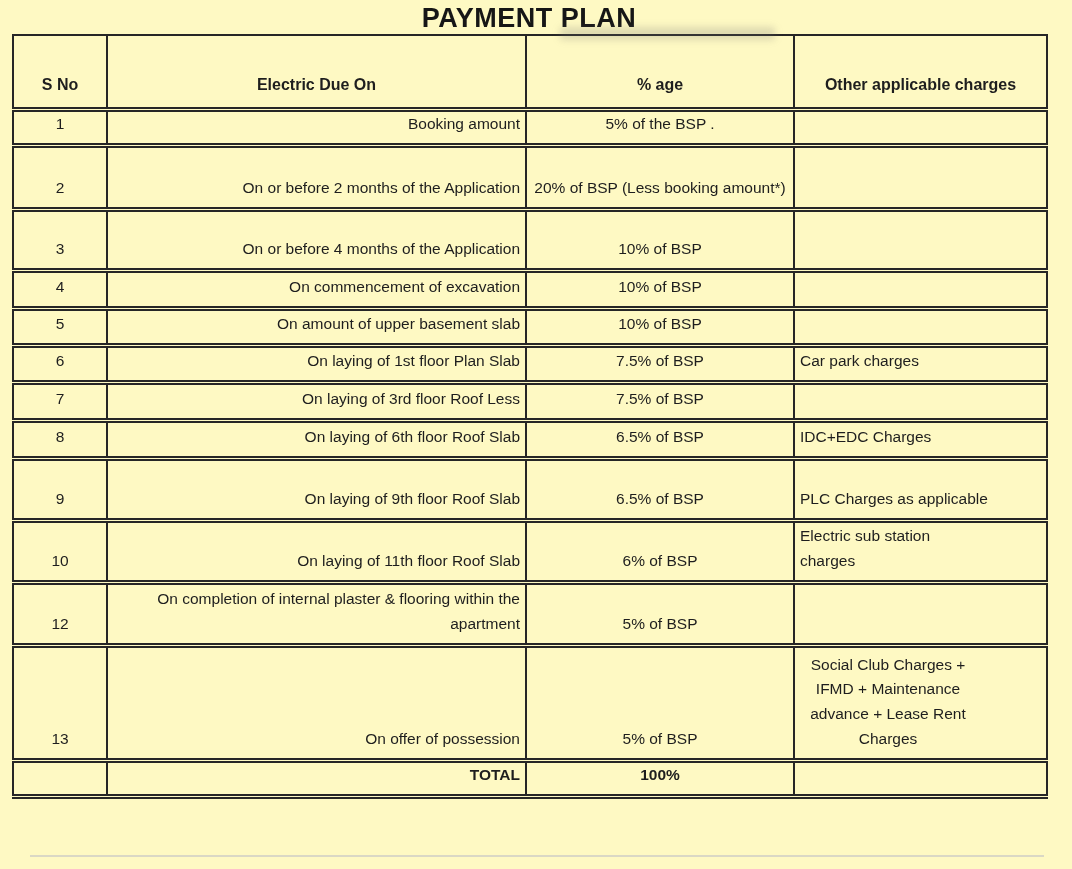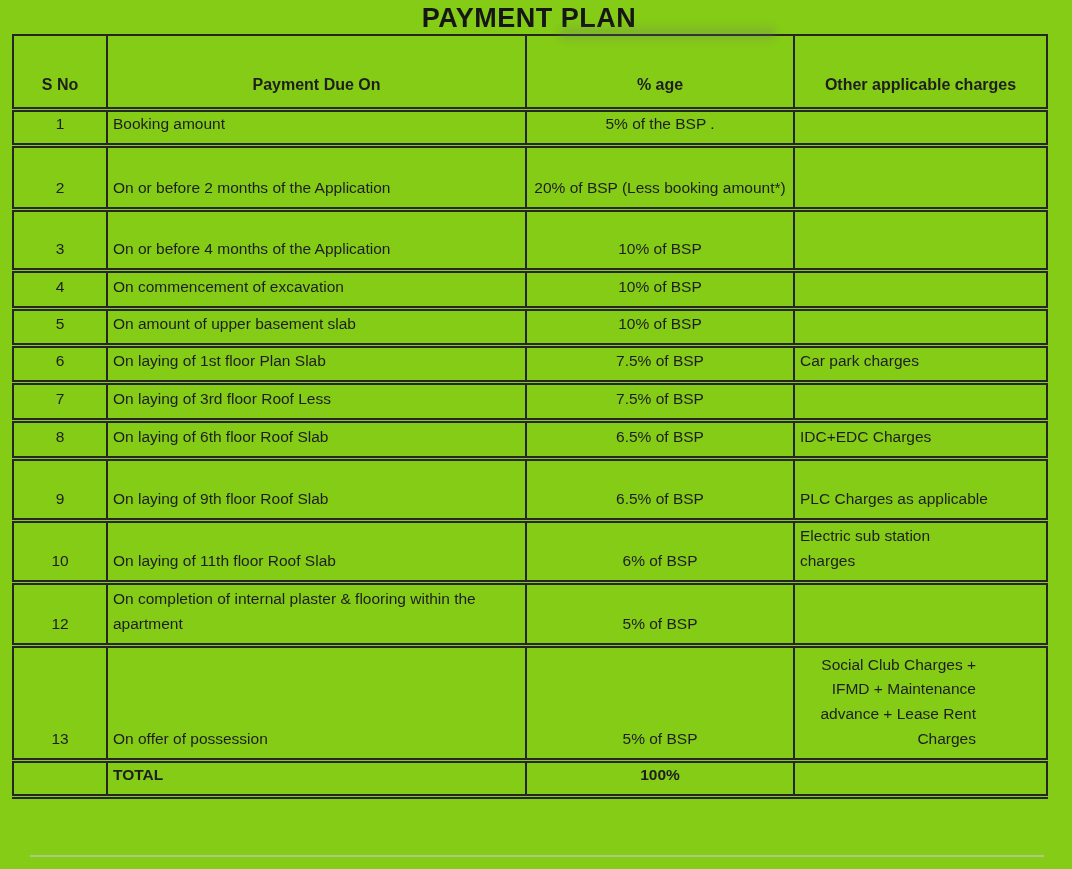--- a/index.html
+++ b/index.html
@@ -1,20 +1,20 @@
 <!DOCTYPE html>
 <html><head>
 <meta charset="utf-8">
 <style>
   html, body { margin: 0; padding: 0; background: #ffffff; }
   .page {
     position: relative;
     width: 1072px;
     height: 869px;
-    background: #84cc16;
+    background: #fef9c3;
     font-family: "Liberation Sans", sans-serif;
     color: #1e1e1e;
     overflow: hidden;
   }
   .sheet { width: 1034px; margin-left: 12px; }
   .doc-title {
     font-size: 27px;
     font-weight: 700;
     text-align: center;
     letter-spacing: 0.5px;
@@ -58,21 +58,21 @@
     height: 62px;
     padding-bottom: 9px;
     font-size: 16px;
     margin-left: 29px;
   }
   .payment-table tbody td {
     border-top: 5px double #262626;
     border-bottom: 5px double #262626;
   }
   .col-sno   { text-align: center; }
-  .col-due   { text-align: left; padding-left: 12px; }
+  .col-due   { text-align: right; padding-left: 12px; }
   .col-pct   { text-align: center; padding-left: 11px; }
   .col-other { text-align: left; padding-left: 9px; padding-right: 4px; }
   tr.total-row { height: 35px; }
   tr.total-row td { border-bottom: 5px double #262626; margin-left: 12px; }
   .total-label { font-weight: 700; padding-left: 12px; }
   .total-pct   { font-weight: 700; text-align: center; padding-left: 0; }
   .bottom-artifact {
     position: absolute;
     left: 30px; top: 855px;
     width: 1014px; height: 2px;
@@ -92,21 +92,21 @@
     <table class="payment-table">
       <colgroup>
         <col style="width:94px">
         <col style="width:419px">
         <col style="width:268px">
         <col style="width:253px">
       </colgroup>
       <thead>
         <tr>
           <th>S No</th>
-          <th>Payment Due On</th>
+          <th>Electric Due On</th>
           <th>% age</th>
           <th>Other applicable charges</th>
         </tr>
       </thead>
       <tbody>
           <tr style="height: 35px;">
             <td class="col-sno"><span>1</span></td>
             <td class="col-due"><span>Booking amount</span></td>
             <td class="col-pct"><span>5% of the BSP .</span></td>
             <td class="col-other"><span></span></td>
@@ -168,21 +168,21 @@
           <tr style="height: 63px;">
             <td class="col-sno"><span>12</span></td>
             <td class="col-due"><span>On completion of internal plaster &amp; flooring within the apartment</span></td>
             <td class="col-pct"><span>5% of BSP</span></td>
             <td class="col-other"><span></span></td>
           </tr>
           <tr style="height: 115px;">
             <td class="col-sno"><span>13</span></td>
             <td class="col-due"><span>On offer of possession</span></td>
             <td class="col-pct"><span>5% of BSP</span></td>
-            <td class="col-other"><span style="display: inline-block; max-width: 176px; text-align: right;">Social Club Charges + IFMD + Maintenance advance + Lease Rent Charges</span></td>
+            <td class="col-other"><span style="display: inline-block; max-width: 176px; text-align: center;">Social Club Charges + IFMD + Maintenance advance + Lease Rent Charges</span></td>
           </tr>
         </tbody>
       <tbody>
         <tr class="total-row">
           <td class="col-sno"></td>
           <td class="col-due total-label">TOTAL</td>
           <td class="col-pct total-pct">100%</td>
           <td class="col-other"></td>
         </tr>
       </tbody>

